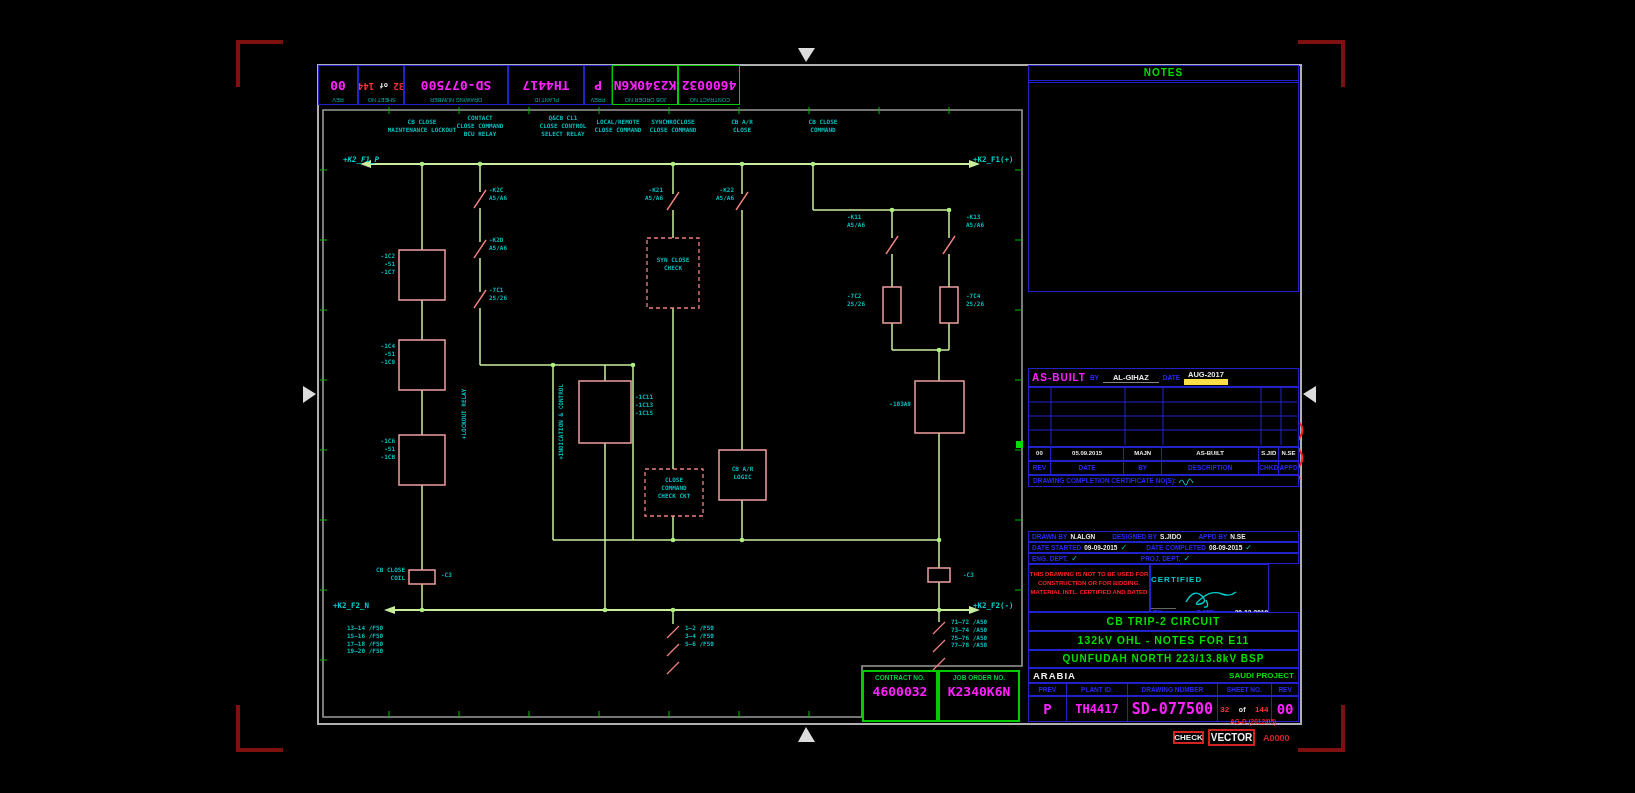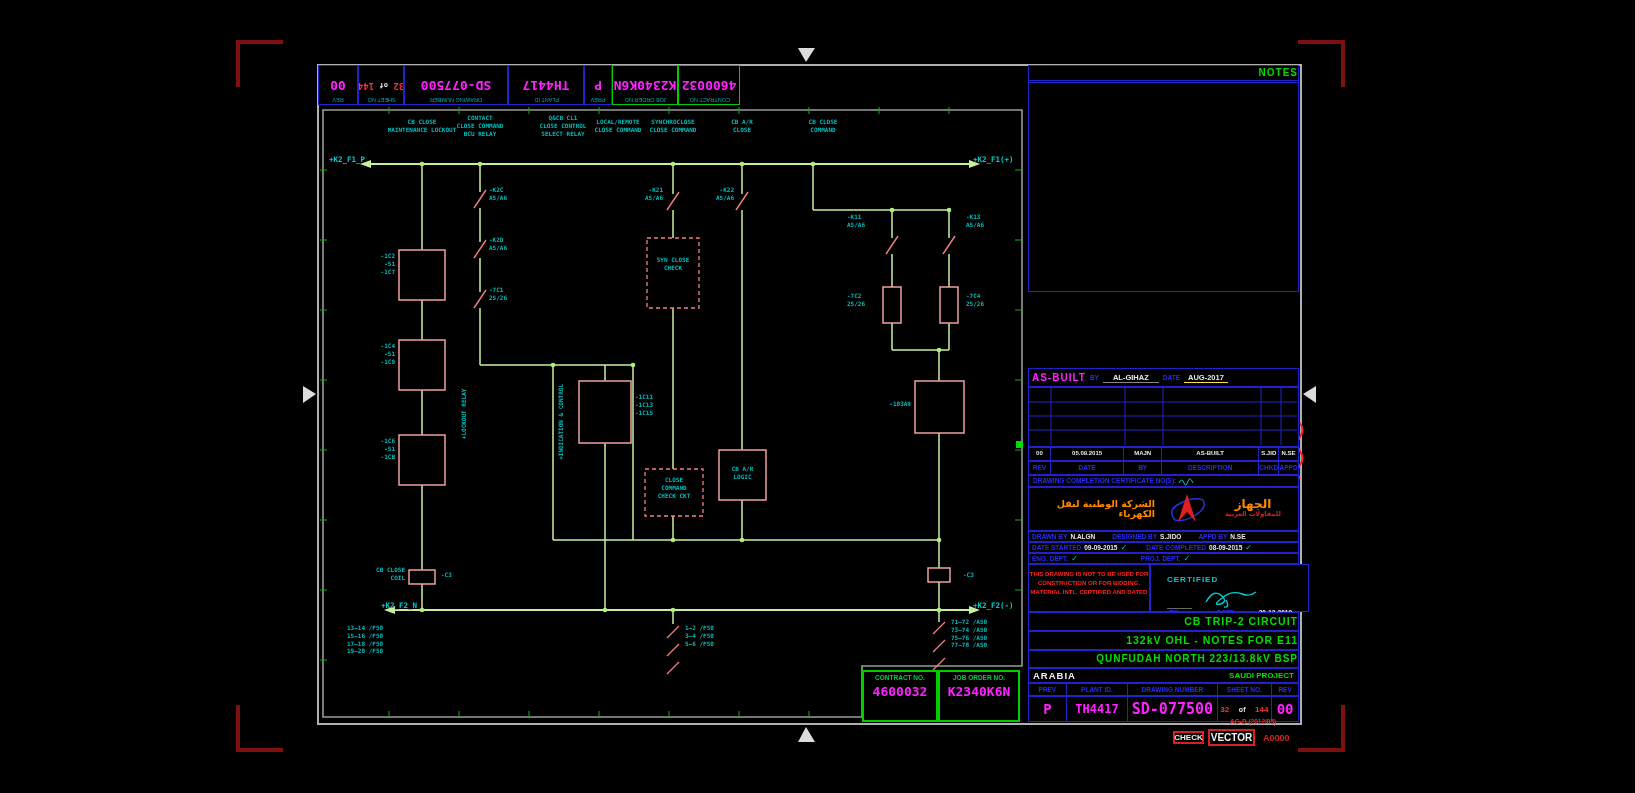--- a/index.html
+++ b/index.html
@@ -16,21 +16,21 @@
   
   .tstrip{display:flex;transform:rotate(180deg);}
   .tcell{border:1.5px solid #2222cc;display:flex;flex-direction:column;align-items:center;
          box-sizing:border-box;overflow:hidden;background:#000;}
   .tcell.green{border-color:#00cc00;}
   .tlabel{color:#00a8a8;font:5.5px/1.6 "Liberation Sans",sans-serif;white-space:nowrap;}
   .tvalue{color:#ff22ff;font:700 13px/1.5 "DejaVu Sans Mono",monospace;white-space:nowrap;}
   
   .rp{position:absolute;}
   .box{position:absolute;border:1.5px solid #2222cc;box-sizing:border-box;background:#000;}
-  .gt{color:#00dd00;font:700 10px/1.2 "Liberation Sans",sans-serif;letter-spacing:1px;text-align:right;}
+  .gt{color:#00dd00;font:700 10px/1.2 "Liberation Sans",sans-serif;letter-spacing:1px;text-align:center;}
   .bluetxt{color:#2a2af0;font:600 6.5px/1.2 "Liberation Sans",sans-serif;}
   .magtxt{color:#e0189a;font:600 7px/1.2 "Liberation Sans",sans-serif;}
   .whitetxt{color:#e8e8e8;font:600 7.5px/1.2 "Liberation Sans",sans-serif;}
   .redtxt{color:#ff2222;font:600 6px/1.5 "Liberation Sans",sans-serif;}
   .row{display:flex;align-items:center;}
   .cell{box-sizing:border-box;border-right:1px solid #2222cc;height:100%;display:flex;
         align-items:center;justify-content:center;overflow:hidden;}
   .check{color:#00cccc;font:700 8px/1 "DejaVu Sans",sans-serif;}
   
   .ccell{border:2px solid #00cc00;box-sizing:border-box;display:flex;flex-direction:column;
@@ -165,23 +165,23 @@
 SELECT RELAY</div>
     <div class="sl" style="left:253px;top:8px;width:84px;">LOCAL/REMOTE
 CLOSE COMMAND</div>
     <div class="sl" style="left:308px;top:8px;width:84px;">SYNCHROCLOSE
 CLOSE COMMAND</div>
     <div class="sl" style="left:389px;top:8px;width:60px;">CB A/R
 CLOSE</div>
     <div class="sl" style="left:458px;top:8px;width:84px;">CB CLOSE
 COMMAND</div>
 
-    <div class="busl" style="left:6px;top:46px;">+K2_F1_P</div>
+    <div class="busl" style="left:20px;top:46px;font-style:italic;">+K2_F1_P</div>
     <div class="busl" style="left:650px;top:46px;">+K2_F1(+)</div>
-    <div class="busl" style="left:10px;top:492px;margin-left:48px;">+K2_F2_N</div>
+    <div class="busl" style="left:10px;top:492px;">+K2_F2_N</div>
     <div class="busl" style="left:650px;top:492px;">+K2_F2(-)</div>
 
     <div class="sl r" style="left:28px;top:142px;width:44px;">-1C2
 -51
 -1C7</div>
     <div class="sl r" style="left:28px;top:232px;width:44px;">-1C4
 -51
 -1C9</div>
     <div class="sl r" style="left:28px;top:327px;width:44px;">-1C6
 -51
@@ -285,21 +285,21 @@
     <div class="box" style="left:0;top:0;width:271px;height:227px;">
       <div class="gt" style="border-bottom:3px double #2222cc;padding:1px 0;">NOTES</div>
     </div>
 
 
     <div class="box row" style="left:0;top:303px;width:271px;height:19px;padding:0 3px;gap:4px;">
       <span style="color:#ff22ff;font:700 10px 'Liberation Sans',sans-serif;letter-spacing:1px;">AS-BUILT</span>
       <span class="bluetxt">BY</span>
       <span class="whitetxt" style="border-bottom:1px solid #888;padding:0 10px;">AL-GIHAZ</span>
       <span class="bluetxt">DATE</span>
-      <span class="whitetxt" style="border-bottom:1px solid #fde047;padding:0 4px;">AUG-2017</span>
+      <span class="whitetxt" style="border-bottom:6px solid #fde047;padding:0 4px;">AUG-2017</span>
     </div>
 
     <div class="box" style="left:0;top:322px;width:271px;height:60px;">
       <svg width="268" height="57" viewBox="0 0 268 57">
         <g stroke="#2222cc" stroke-width="1">
           <line x1="0" y1="14" x2="268" y2="14"></line>
             <line x1="0" y1="28" x2="268" y2="28"></line>
             <line x1="0" y1="42" x2="268" y2="42"></line>
           <line x1="22" y1="0" x2="22" y2="57"></line>
             <line x1="96" y1="0" x2="96" y2="57"></line>
@@ -328,31 +328,20 @@
       <div class="cell bluetxt" style="width:19px;border-right:none;">APPD</div>
     </div>
 
     <div class="box row" style="left:0;top:410px;width:271px;height:12px;padding-left:4px;">
       <span class="bluetxt">DRAWING COMPLETION CERTIFICATE NO(S):</span>
       <svg width="16" height="10" style="margin-left:2px;">
         <path d="M1,7 q3,-6 5,0 q2,5 4,-2 q2,-5 5,2" stroke="#00cccc" stroke-width="1" fill="none"></path>
       </svg>
     </div>
 
-    <div class="box row" style="left:0;top:422px;width:271px;height:44px;justify-content:space-between;padding:0 6px;">
-      <div dir="rtl" style="color:#ff8800;font:700 9.5px/1.1 'DejaVu Sans',sans-serif;width:120px;text-align:right;">الشركة الوطنية لنقل الكهرباء</div>
-      <svg width="44" height="38" viewBox="0 0 44 38">
-        <path d="M12,30 q-8,-10 4,-16 q14,-8 24,-4 q4,8 -6,14 q-10,8 -22,6" fill="none" stroke="#2233dd" stroke-width="1.5"></path>
-        <polygon points="15,32 24,4 33,32 24,22" fill="#e02020"></polygon>
-      </svg>
-      <div style="text-align:center;width:78px;">
-        <div dir="rtl" style="color:#ff8800;font:700 12px/1 'DejaVu Sans',sans-serif;">الجهاز</div>
-        <div dir="rtl" style="color:#d42222;font:700 6.5px/1.4 'DejaVu Sans',sans-serif;">للمقاولات العربية</div>
-      </div>
-    </div>
 
     <div class="box row" style="left:0;top:466px;width:271px;height:11px;padding:0 3px;gap:3px;">
       <span class="bluetxt">DRAWN BY</span>
       <span class="whitetxt" style="font-size:6.5px;">N.ALGN</span>
       <span class="bluetxt" style="margin-left:14px;">DESIGNED BY</span>
       <span class="whitetxt" style="font-size:6.5px;">S.JIDO</span>
       <span class="bluetxt" style="margin-left:14px;">APPD BY</span>
       <span class="whitetxt" style="font-size:6.5px;">N.SE</span>
     </div>
     <div class="box row" style="left:0;top:477px;width:271px;height:11px;padding:0 3px;gap:3px;">
@@ -368,21 +357,21 @@
       <span class="check">✓</span>
       <span class="bluetxt" style="margin-left:60px;">PROJ. DEPT.</span>
       <span class="check">✓</span>
     </div>
 
     <div class="box" style="left:0;top:499px;width:122px;height:48px;text-align:center;padding-top:5px;">
       <div class="redtxt">THIS DRAWING IS NOT TO BE USED FOR</div>
       <div class="redtxt">CONSTRUCTION OR FOR BIDDING.</div>
       <div class="redtxt">MATERIAL INTL. CERTIFIED AND DATED</div>
     </div>
-    <div class="box" style="left:122px;top:499px;width:159px;height:48px;padding:2px 16px;">
+    <div class="box" style="left:122px;top:499px;width:119px;height:48px;padding:2px 0;">
       <span style="color:#00cccc;font:700 8px 'Liberation Sans',sans-serif;letter-spacing:1px;">CERTIFIED</span>
       <svg width="60" height="22" viewBox="0 0 60 22" style="margin:0 auto;display:block;">
         <path d="M6,16 q8,-14 16,-6 q6,6 -2,8 q-8,2 2,-6 q10,-8 20,-4 q8,3 14,-2 M26,14 q4,8 -2,7" stroke="#00cccc" stroke-width="1.4" fill="none"></path>
       </svg>
       <div class="row" style="justify-content:space-between;">
         <span class="bluetxt" style="border-top:1px solid #666;padding:0 14px 0 2px;">BY</span>
         <span class="bluetxt">DATE</span>
         <span class="whitetxt" style="font-size:6.5px;">20-12-2019</span>
       </div>
     </div>

